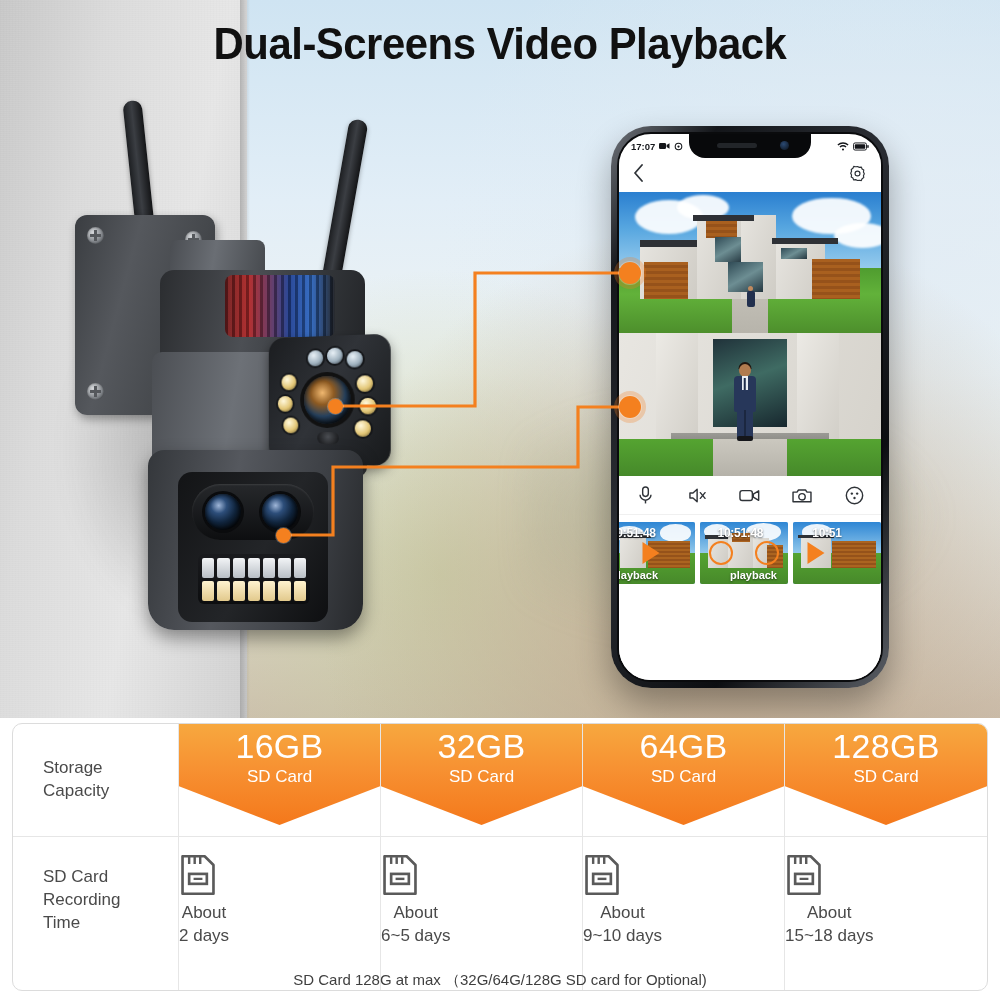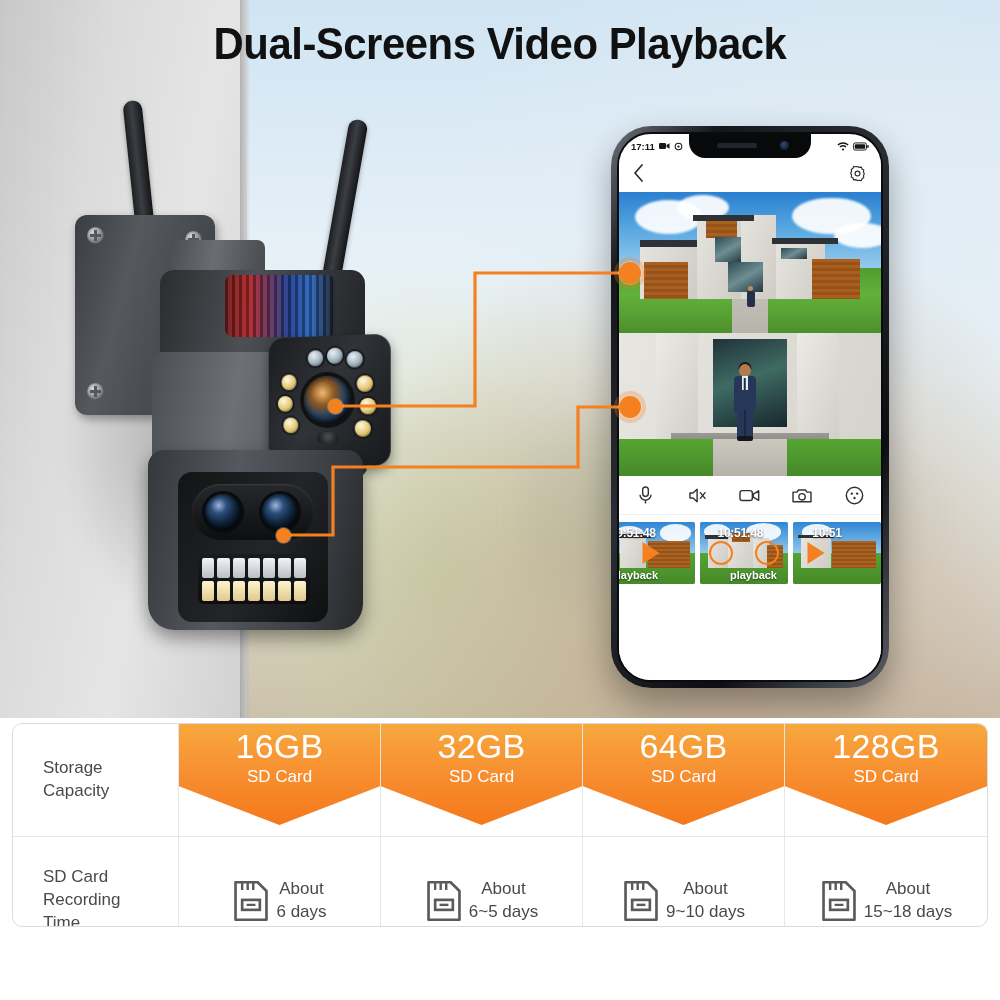--- a/index.html
+++ b/index.html
@@ -234,41 +234,41 @@
     text-shadow:0 1px 2px rgba(0,0,0,.55);}
   .th-play{position:absolute;left:50%;top:50%;transform:translate(-50%,-50%);
     width:0;height:0;border-left:17px solid #F4801F;border-top:11px solid transparent;border-bottom:11px solid transparent;}
   .th-circ{position:absolute;top:50%;transform:translateY(-50%);width:20px;height:20px;border-radius:50%;
     border:2px solid #F4801F;}
   .th-circ.a{left:9px;} .th-circ.b{right:9px;}
   .phone-blank{background:#fff;height:120px;}
 
   
   .spec{
-    position:absolute;left:12px;top:723px;width:976px;height:204px;
+    position:absolute;left:12px;top:723px;width:976px;height:268px;
     border:1px solid #dcdcdc;border-radius:10px;background:#fff;box-sizing:border-box;overflow:hidden;
   }
   .spec-grid{display:grid;grid-template-columns:166px 1fr 1fr 1fr 1fr;height:100%;}
   .col{position:relative;border-right:1px solid #e6e6e6;display:flex;flex-direction:column;}
   .col:last-child{border-right:none;}
   .cell-label{display:flex;align-items:center;justify-content:center;color:#4a4a4a;font-size:17px;line-height:1.35;}
   .cell-label .inner{width:100%;padding-left:30px;box-sizing:border-box;}
   .row-a{height:112px;border-bottom:1px solid #e6e6e6;}
   .row-b{height:127px;}
   .banner-wrap{height:112px;position:relative;}
   .banner{
     position:absolute;left:0;right:0;top:-1px;height:102px;
     background:linear-gradient(180deg,#F7A83F 0%,#F79132 45%,#F4781B 100%);
     clip-path:polygon(0 0,100% 0,100% 62%,50% 100%,0 62%);
     display:flex;flex-direction:column;align-items:center;justify-content:flex-start;
     padding-top:6px;box-sizing:border-box;color:#fff;
   }
   .banner .cap{font-size:34px;font-weight:normal;letter-spacing:.3px;line-height:1.05;}
   .banner .sub{font-size:17px;margin-top:2px;}
-  .cell-time{display:flex;flex-direction:row;align-items:center;justify-content:center;gap:6px;color:#555;}
+  .cell-time{display:flex;flex-direction:column;align-items:flex-start;justify-content:center;gap:6px;color:#555;}
   .sd-ico{width:38px;height:42px;}
   .time-txt{font-size:17px;color:#4a4a4a;text-align:center;line-height:1.35;}
   .footnote{
     position:absolute;left:0;top:971px;width:1000px;text-align:center;
     font-size:15px;color:#3f3f3f;
   }
 </style>
 </head>
 <body>
 
@@ -353,21 +353,21 @@
 
     <div class="phone">
       <div class="phone-inner">
         <div class="notch">
           <div class="speaker"></div>
           <div class="front-cam"></div>
         </div>
 
         <div class="statusbar">
           <div class="sb-left">
-            <span>17:11</span>
+            <span>17:07</span>
             <svg width="11" height="8" viewBox="0 0 11 8">
               <rect x="0" y="1" width="7" height="6" rx="1.2" fill="#14161a"></rect>
               <path d="M7.6 3 L10.5 1.2 L10.5 6.8 L7.6 5 Z" fill="#14161a"></path>
             </svg>
             <svg width="9" height="9" viewBox="0 0 12 12">
               <circle cx="6" cy="6" r="4.4" fill="none" stroke="#14161a" stroke-width="1.4"></circle>
               <circle cx="6" cy="6" r="1.5" fill="#14161a"></circle>
             </svg>
           </div>
           <div class="sb-right">
@@ -563,21 +563,21 @@
           <svg class="sd-ico" viewBox="0 0 34 38">
             <path d="M3 2 h20 l8 8 v26 h-28 Z" fill="none" stroke="#5a5a5a" stroke-width="2.4" stroke-linejoin="round"></path>
             <line x1="9" y1="2.8" x2="9" y2="9" stroke="#5a5a5a" stroke-width="2.2"></line>
             <line x1="14" y1="2.8" x2="14" y2="9" stroke="#5a5a5a" stroke-width="2.2"></line>
             <line x1="19" y1="2.8" x2="19" y2="9" stroke="#5a5a5a" stroke-width="2.2"></line>
             <rect x="9" y="18" width="16" height="9" fill="none" stroke="#5a5a5a" stroke-width="2.4"></rect>
             <line x1="13" y1="22.5" x2="21" y2="22.5" stroke="#5a5a5a" stroke-width="2.2"></line>
           </svg>
           <div class="time-txt">
             <span>About</span><br>
-            <span>6 days</span>
+            <span>2 days</span>
           </div>
         </div>
       </div>
 
       <div class="col">
         <div class="banner-wrap row-a">
           <div class="banner">
             <div class="cap">32GB</div>
             <div class="sub">SD Card</div>
           </div>
@@ -640,14 +640,15 @@
           <div class="time-txt">
             <span>About</span><br>
             <span>15~18 days</span>
           </div>
         </div>
       </div>
 
     </div>
   </div>
 
+  <div class="footnote">SD Card 128G at max （32G/64G/128G SD card for Optional)</div>
 
 </div>
 
 </body></html>

